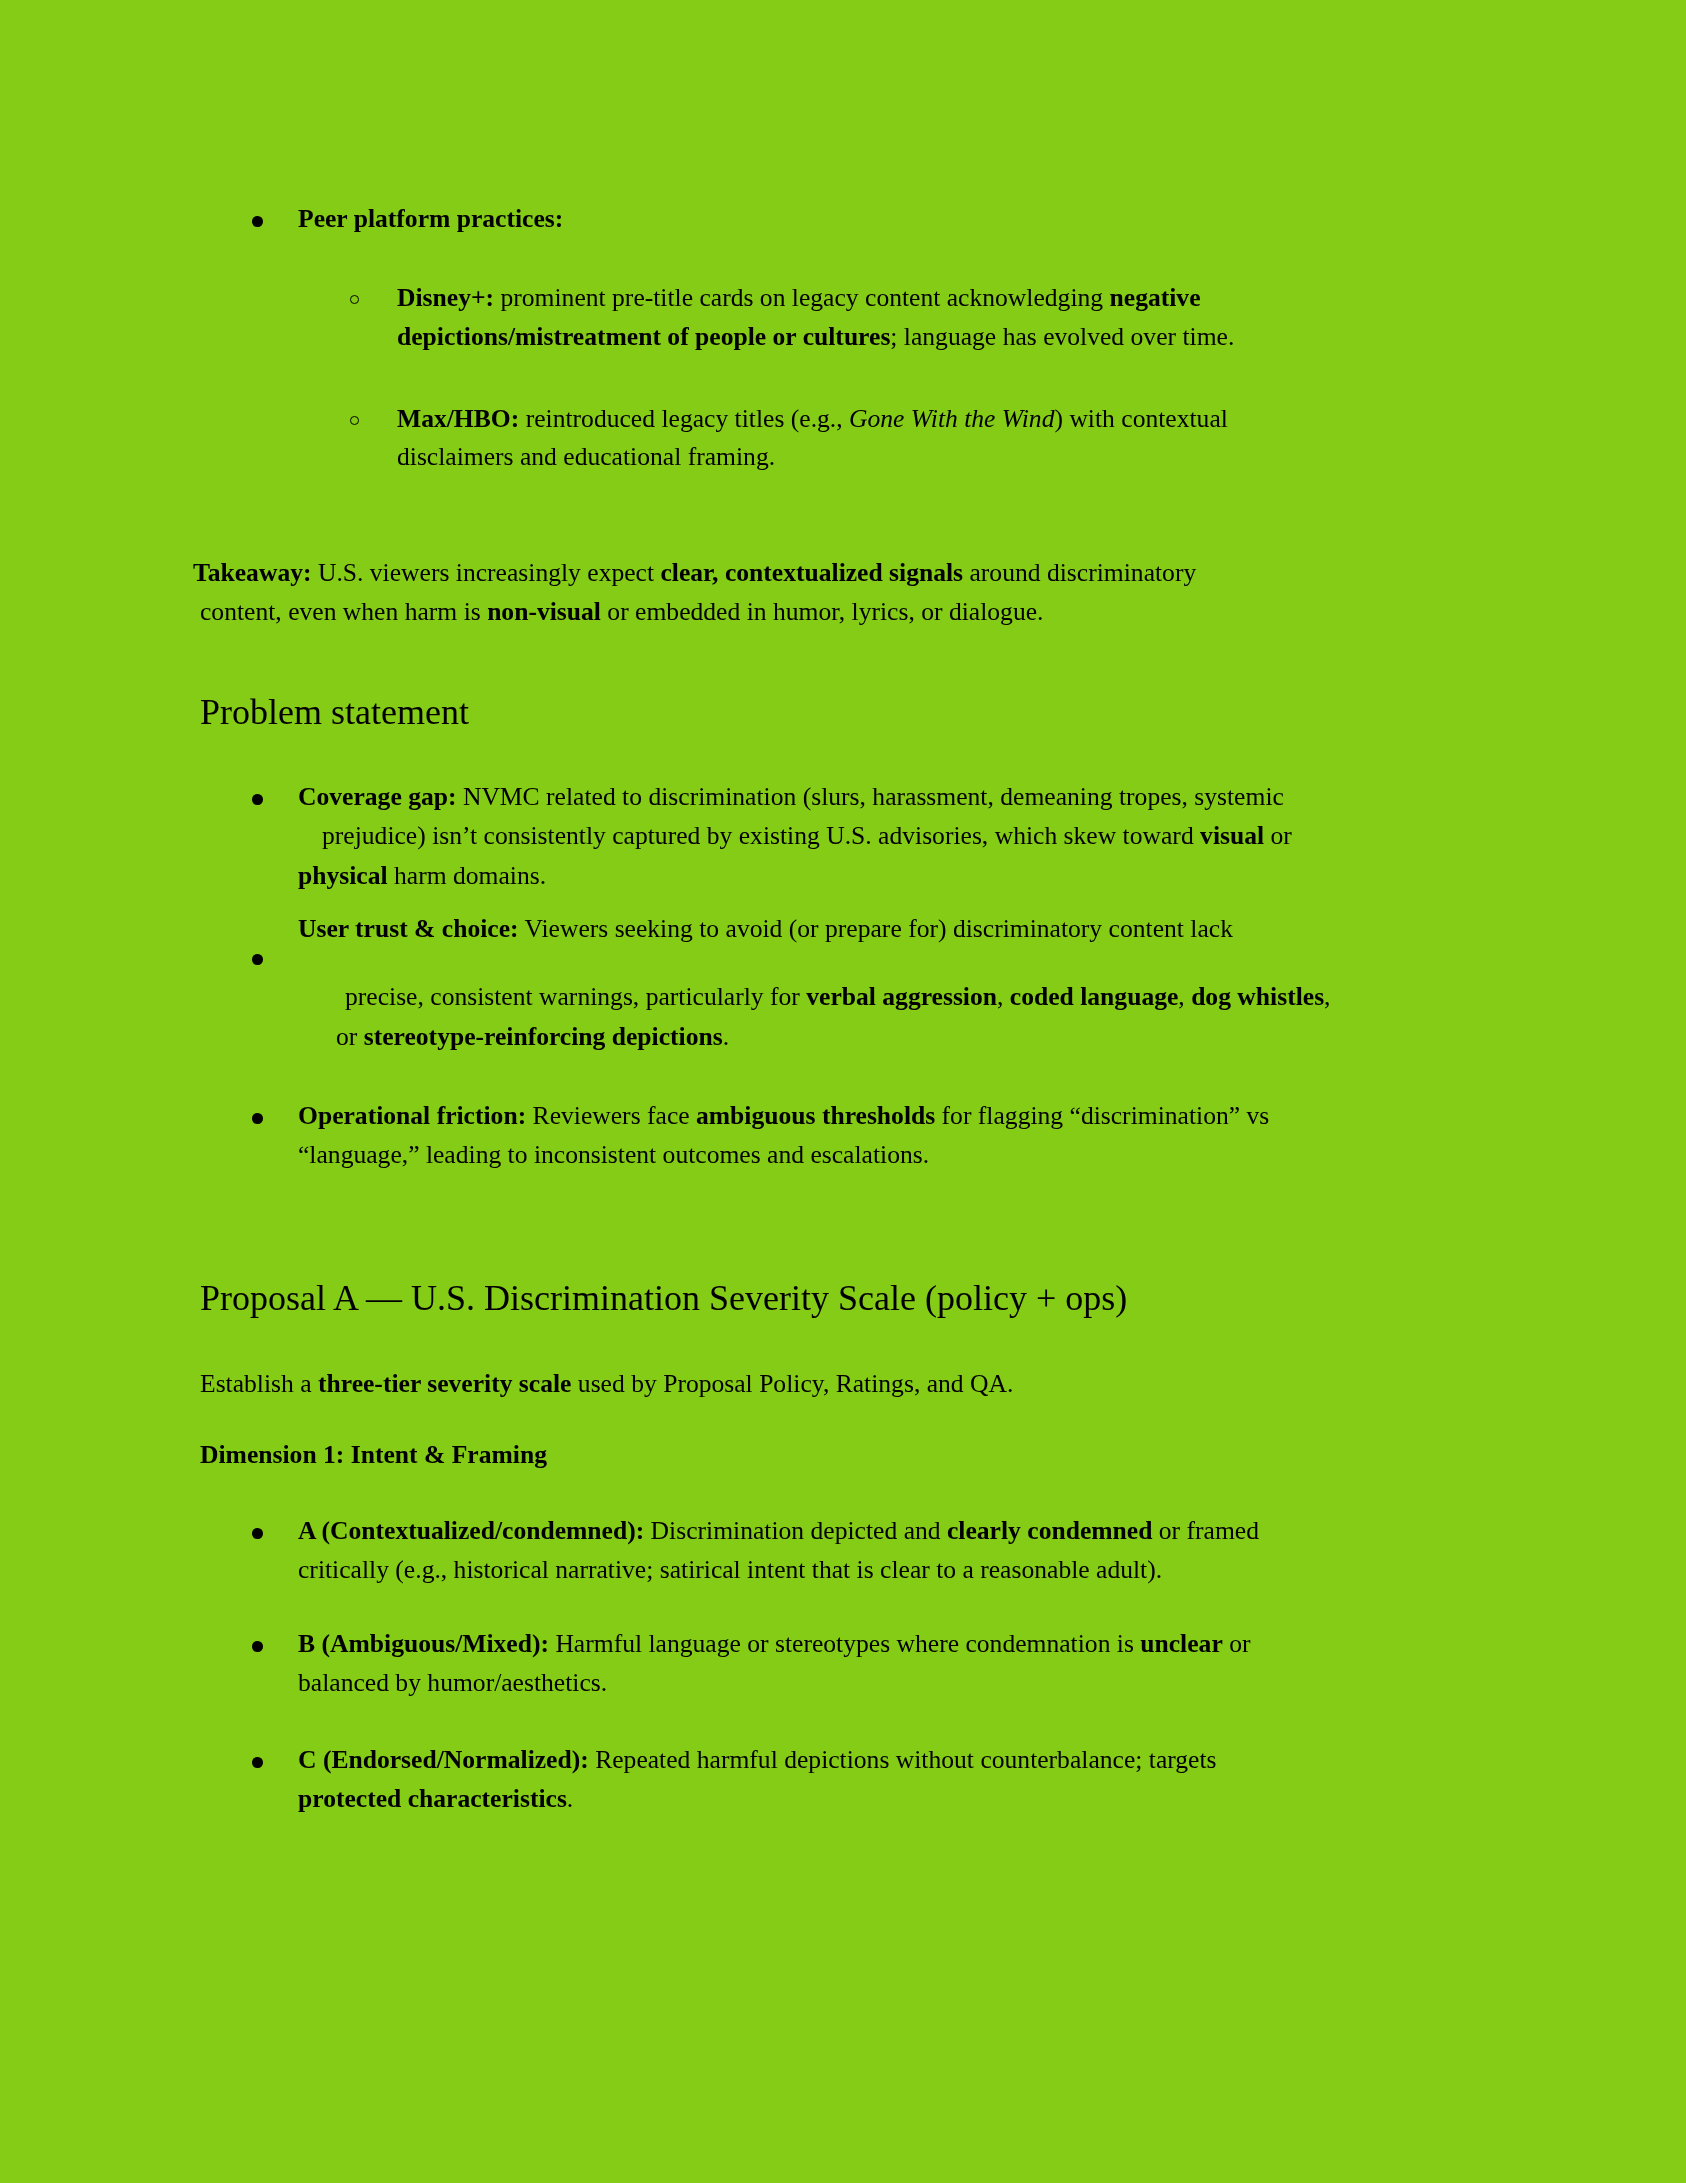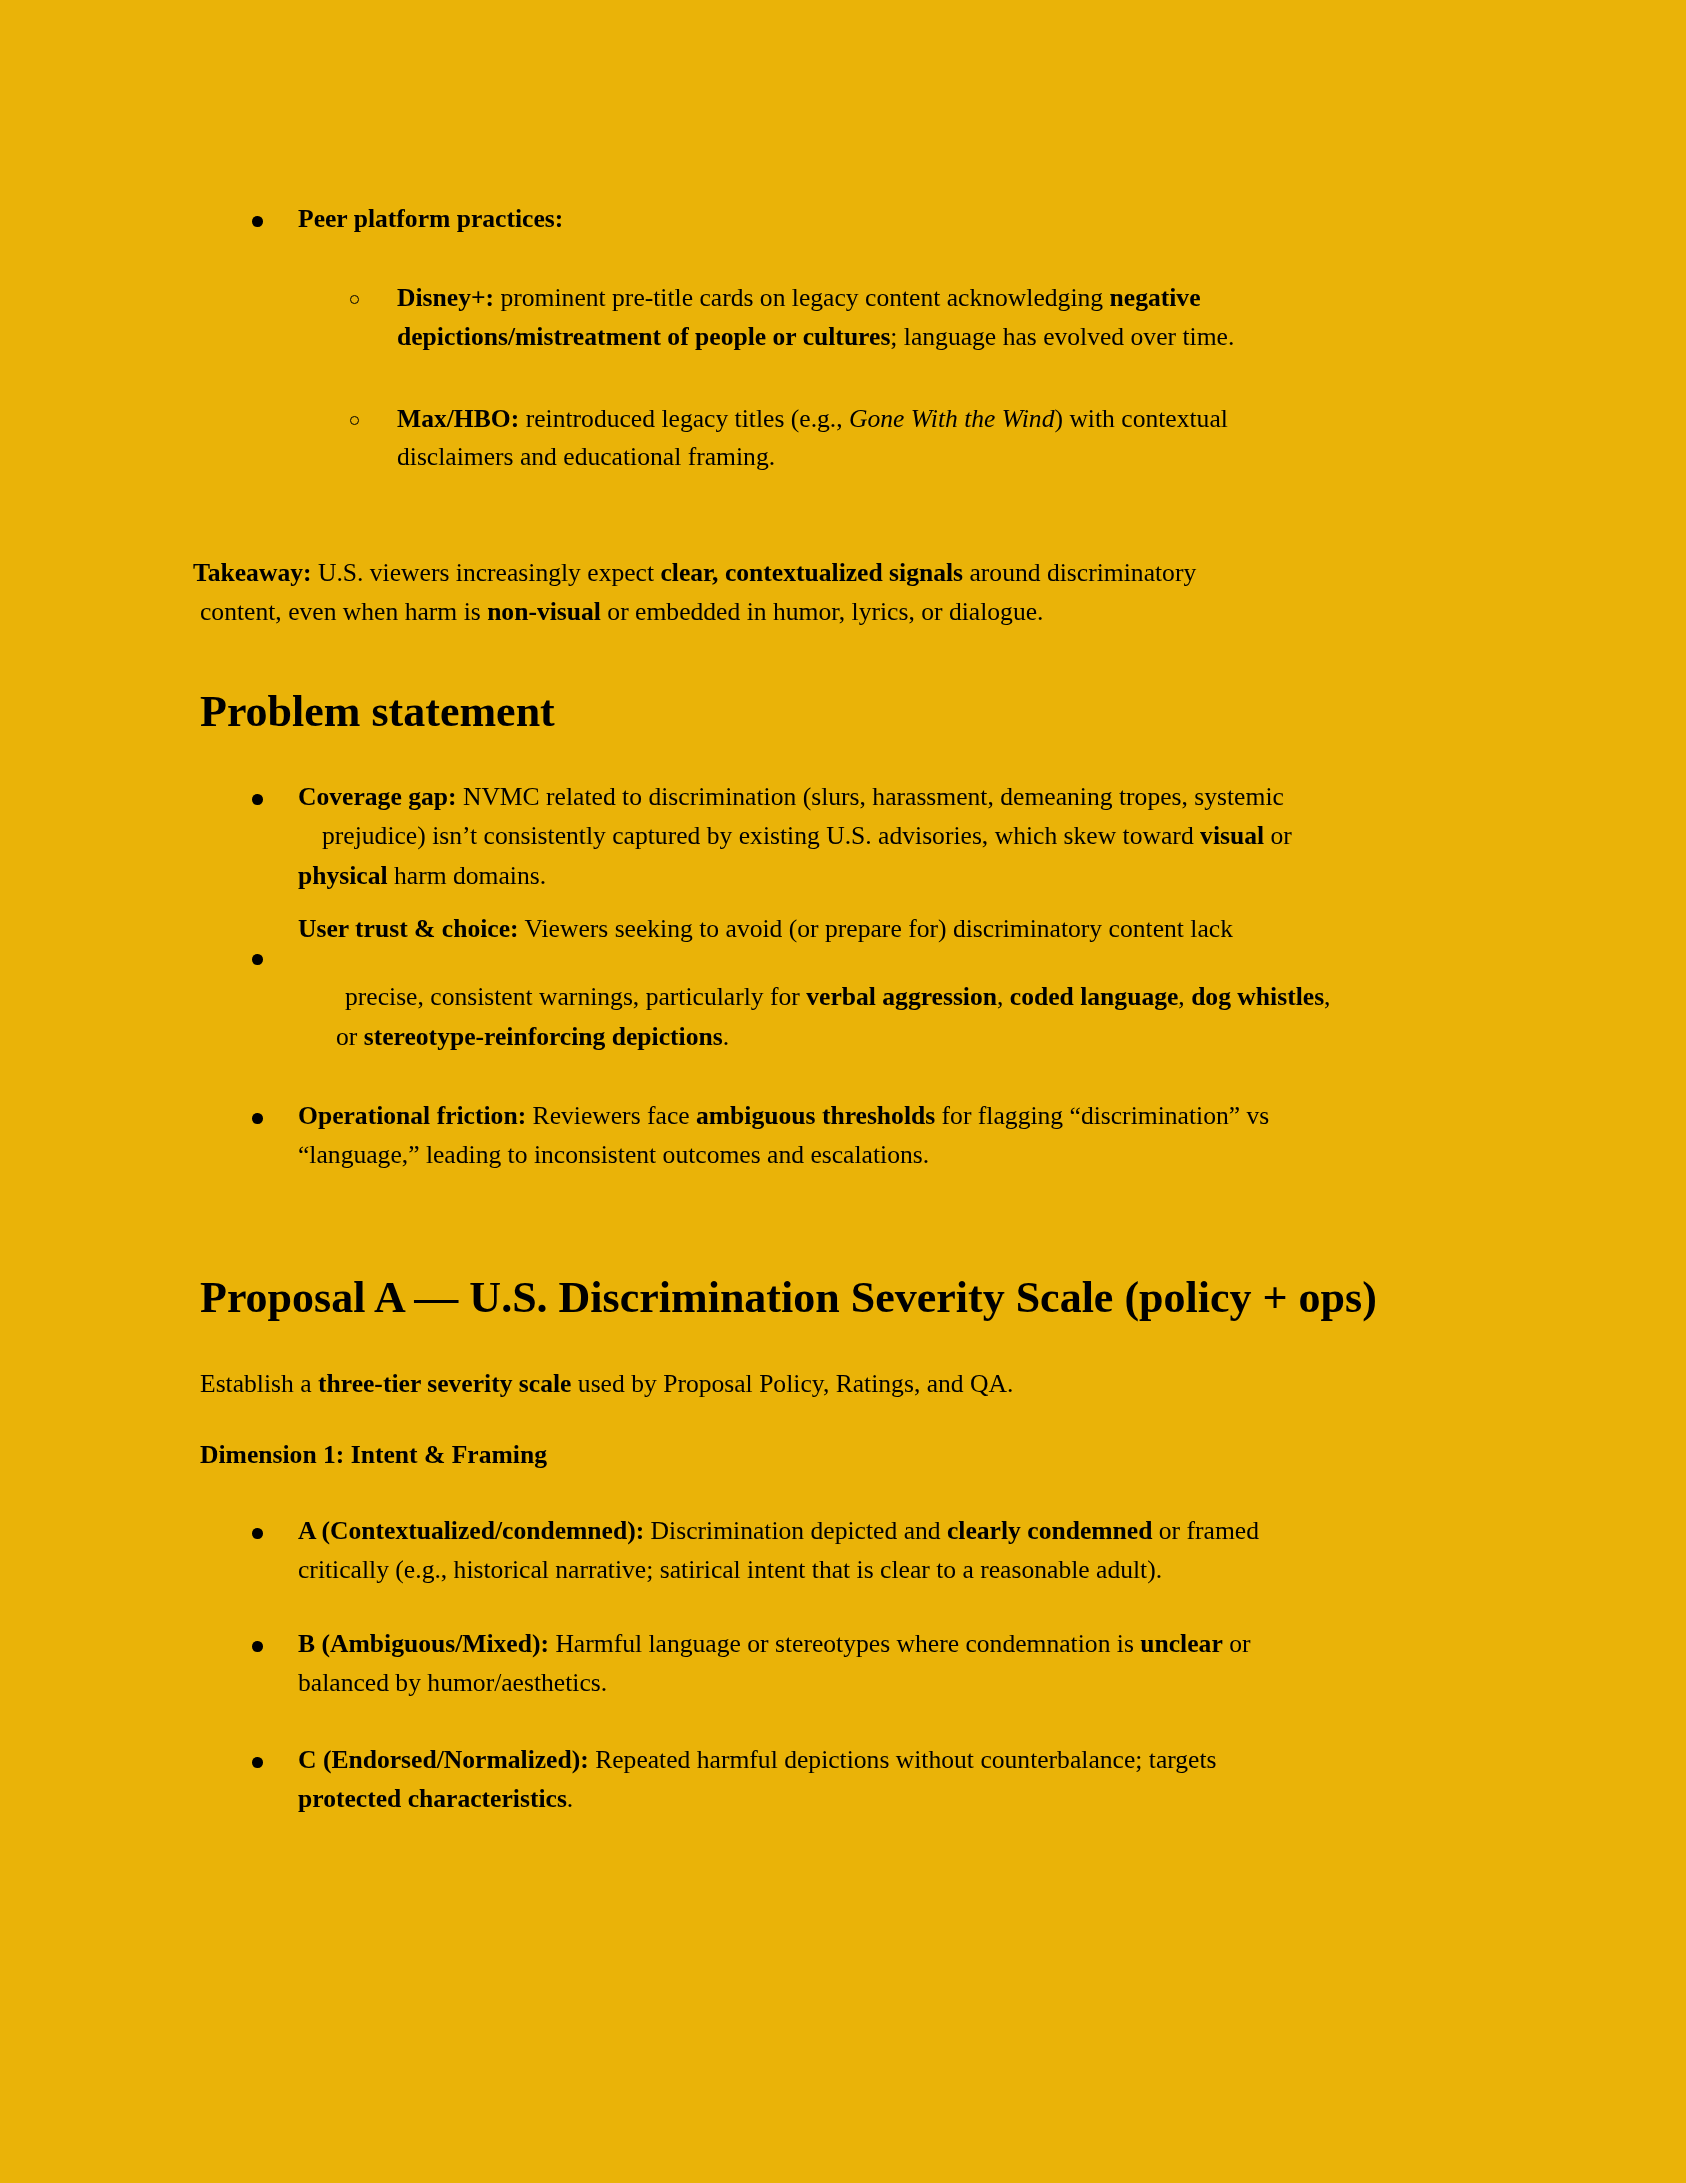--- a/index.html
+++ b/index.html
@@ -1,20 +1,20 @@
 <!DOCTYPE html>
 <html style="font-size:12.8px"><head>
 <meta charset="utf-8">
 <style>
   html, body { margin: 0; padding: 0; background: #ffffff; }
   body { width: 1687px; height: 2183px; position: relative; overflow: hidden;
          font-family: "Liberation Serif", "DejaVu Serif", serif; color: #000000; }
-  #page { position: absolute; left: 0; top: 0; width: 1687px; height: 2183px; background: #eab308; }
+  #page { position: absolute; left: 0; top: 0; width: 1687px; height: 2183px; background: #84cc16; }
   .line { position: absolute; white-space: nowrap; font-size: 25.6px; line-height: 25.6px; height: 25.6px; }
-  .h1 { position: absolute; white-space: nowrap; font-size: 44px; line-height: 44px; height: 44px; font-weight: bold; }
+  .h1 { position: absolute; white-space: nowrap; font-size: 36px; line-height: 44px; height: 44px; font-weight: normal; }
   .b { font-weight: bold; }
   .i { font-style: italic; }
   .marker { position: absolute; font-size: 25.6px; line-height: 25.6px; height: 25.6px; width: 24px; text-align: center; }
   .disc { display: inline-block; width: 10.4px; height: 10.4px; border-radius: 50%; background: #000; position: absolute; left: 7.2px; top: 10.4px; }
   .circle { display: inline-block; width: 8.8px; height: 8.8px; border-radius: 50%; border: 1.3px solid #000; position: absolute; left: 6.4px; top: 10.4px; box-sizing: border-box; }
 </style>
 </head>
 <body>
 
 <div id="page">

